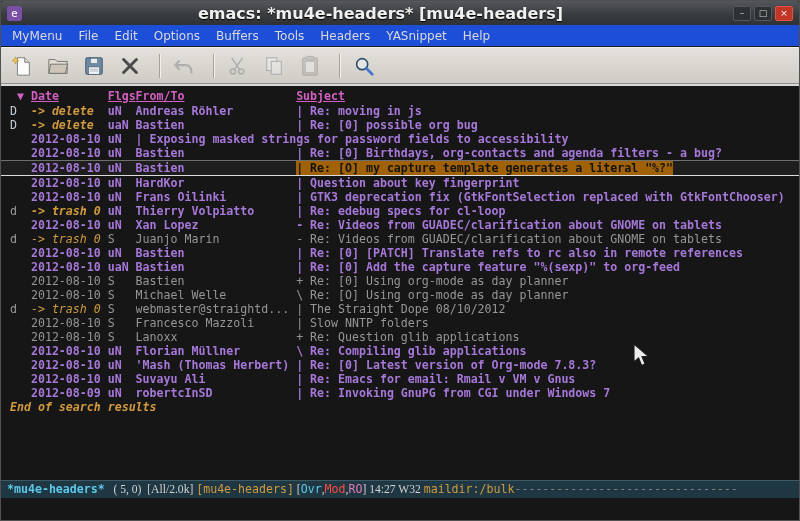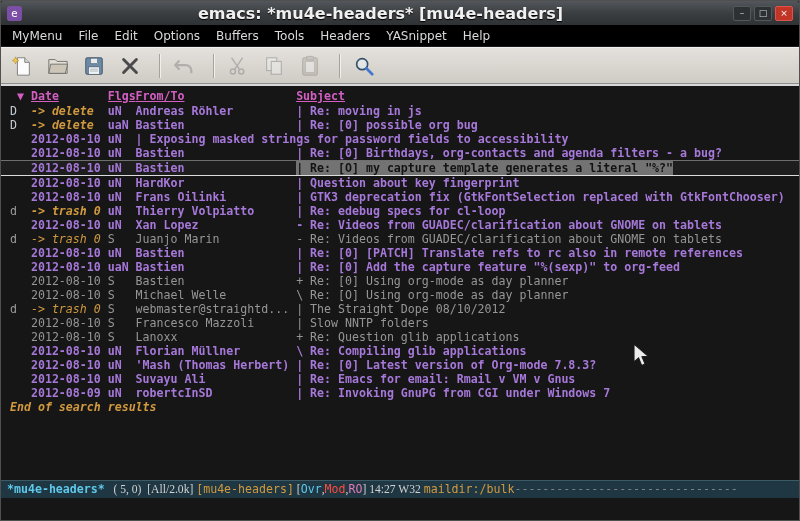--- a/index.html
+++ b/index.html
@@ -14,21 +14,21 @@
   .win-icon { width:15px; height:15px; margin-right:6px; flex:0 0 auto; }
   .title { flex:1; text-align:center; color:#f0f0f0; font-size:16px; font-weight:bold;
            text-shadow:0 1px 1px #000; white-space:nowrap; overflow:hidden; }
   .win-btns { display:flex; gap:3px; flex:0 0 auto; }
   .win-btn { width:18px; height:15px; border-radius:2px; background:#2e3134;
              border:1px solid #55585b; color:#cfcfcf; font-size:9px; line-height:13px;
              text-align:center; }
   .win-btn.close { background:#c23526; border-color:#d9564a; color:#fff; }
 
   
-  .menubar { flex:0 0 22px; background:#000000; border-bottom:1px solid #1a1a1a;
+  .menubar { flex:0 0 22px; background:#1d4ed8; border-bottom:1px solid #1a1a1a;
              display:flex; align-items:center; padding:0 3px; color:#dadada; font-size:12px; }
   .menu-item { padding:2px 8px; white-space:nowrap; }
 
   
   .toolbar { flex:0 0 37px; background:linear-gradient(#e4e1dc,#cfccc6);
              border-top:1px solid #f2f0ee; border-bottom:1px solid #8f8f8f;
              display:flex; align-items:center; padding:0 6px; }
   .tool { width:30px; height:28px; display:flex; align-items:center; justify-content:center;
           margin-right:6px; border-radius:3px; }
   .tool.disabled { opacity:.35; filter:grayscale(.8); }
@@ -52,21 +52,21 @@
   .hdr .c-mark { text-decoration:none; }
 
   .row.unread { color:#a678d9; font-weight:bold; }
   .row.read   { color:#969696; }
   .mark-face  { color:#d19a3f; font-style:italic; }
   .mk-D { color:#c3cbd3; font-weight:normal; }
   .mk-d { color:#9a9a9a; font-weight:normal; }
 
   .row.current { height:16px; border-top:1px solid #6f6f6f; border-bottom:1px solid #dcdcdc;
                  background:#1e1e1e; }
-  .row.current .c-subj { background:#737373; color:#131313; }
+  .row.current .c-subj { background:#a16207; color:#131313; }
 
   .row.end-row { color:#d19a3f; font-style:italic; font-weight:bold; }
 
   
   .modeline { flex:0 0 18px; background:#1e3742; border-top:1px solid #3c5a66;
               font-family:"DejaVu Sans Mono", monospace; font-size:11.6px; line-height:16px;
               white-space:pre; overflow:hidden; padding-left:6px; }
   .s-buf    { color:#5fc8ea; font-weight:bold; }
   .s-plain  { color:#d2d2d2;font-family:Liberation Serif, serif; }
   .s-orange { color:#d19a3f; }

